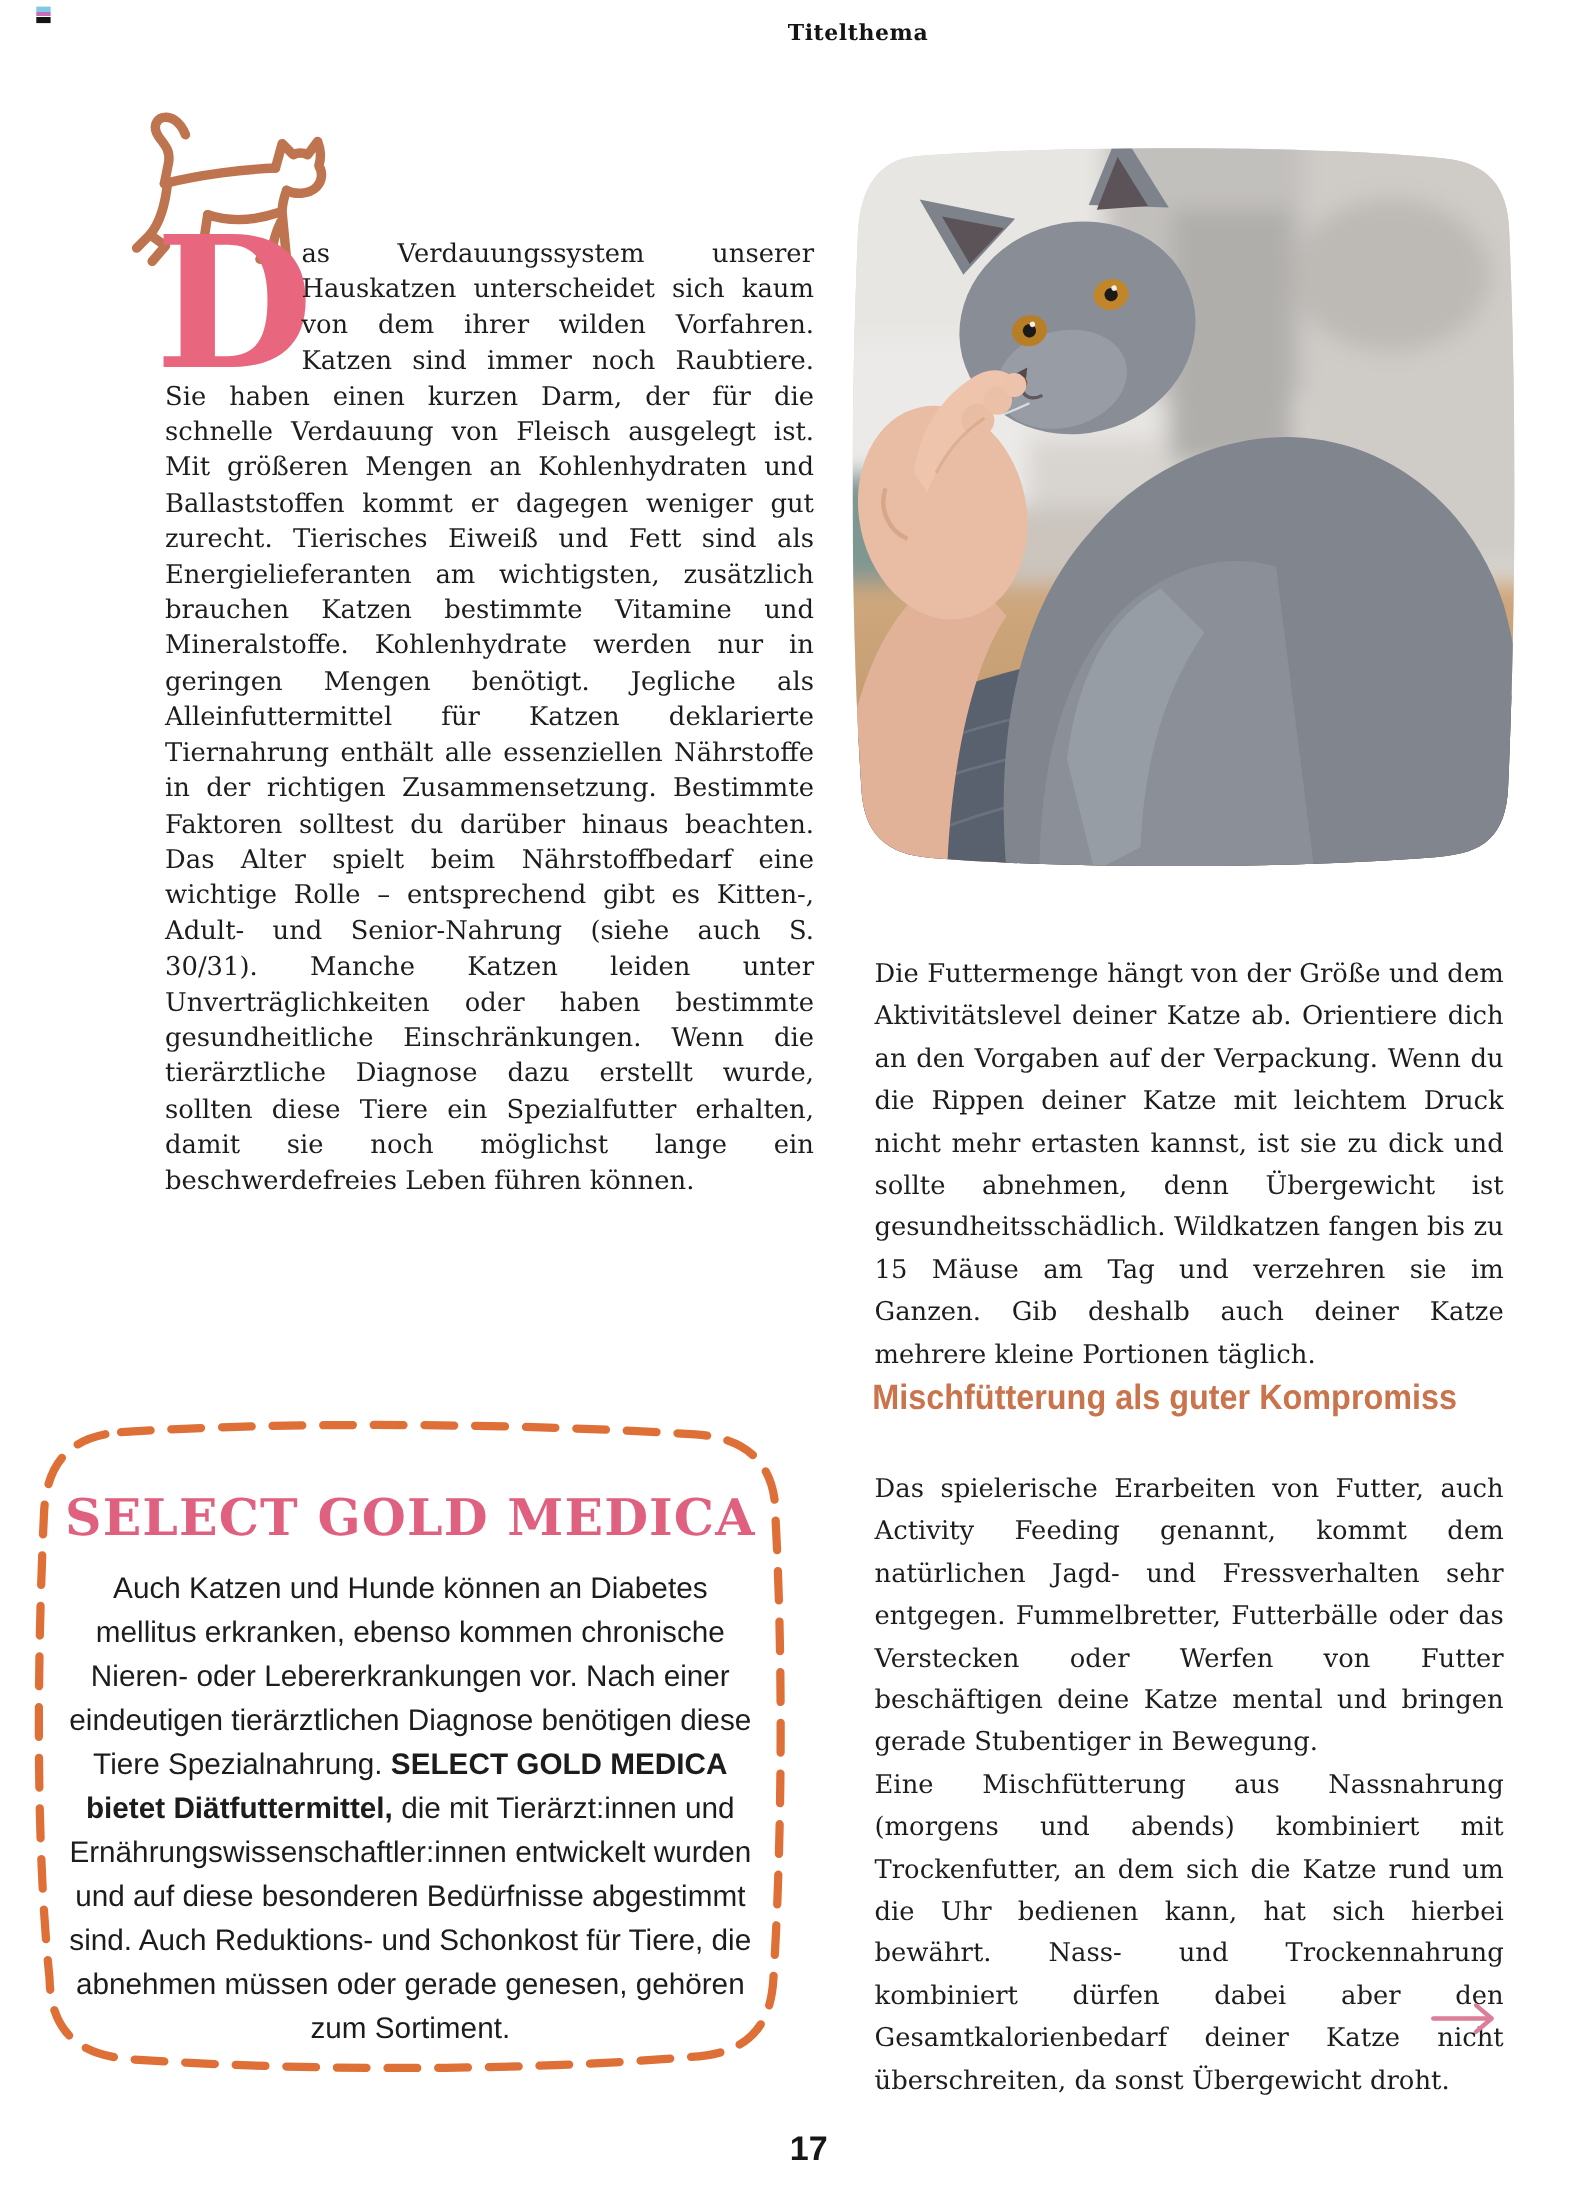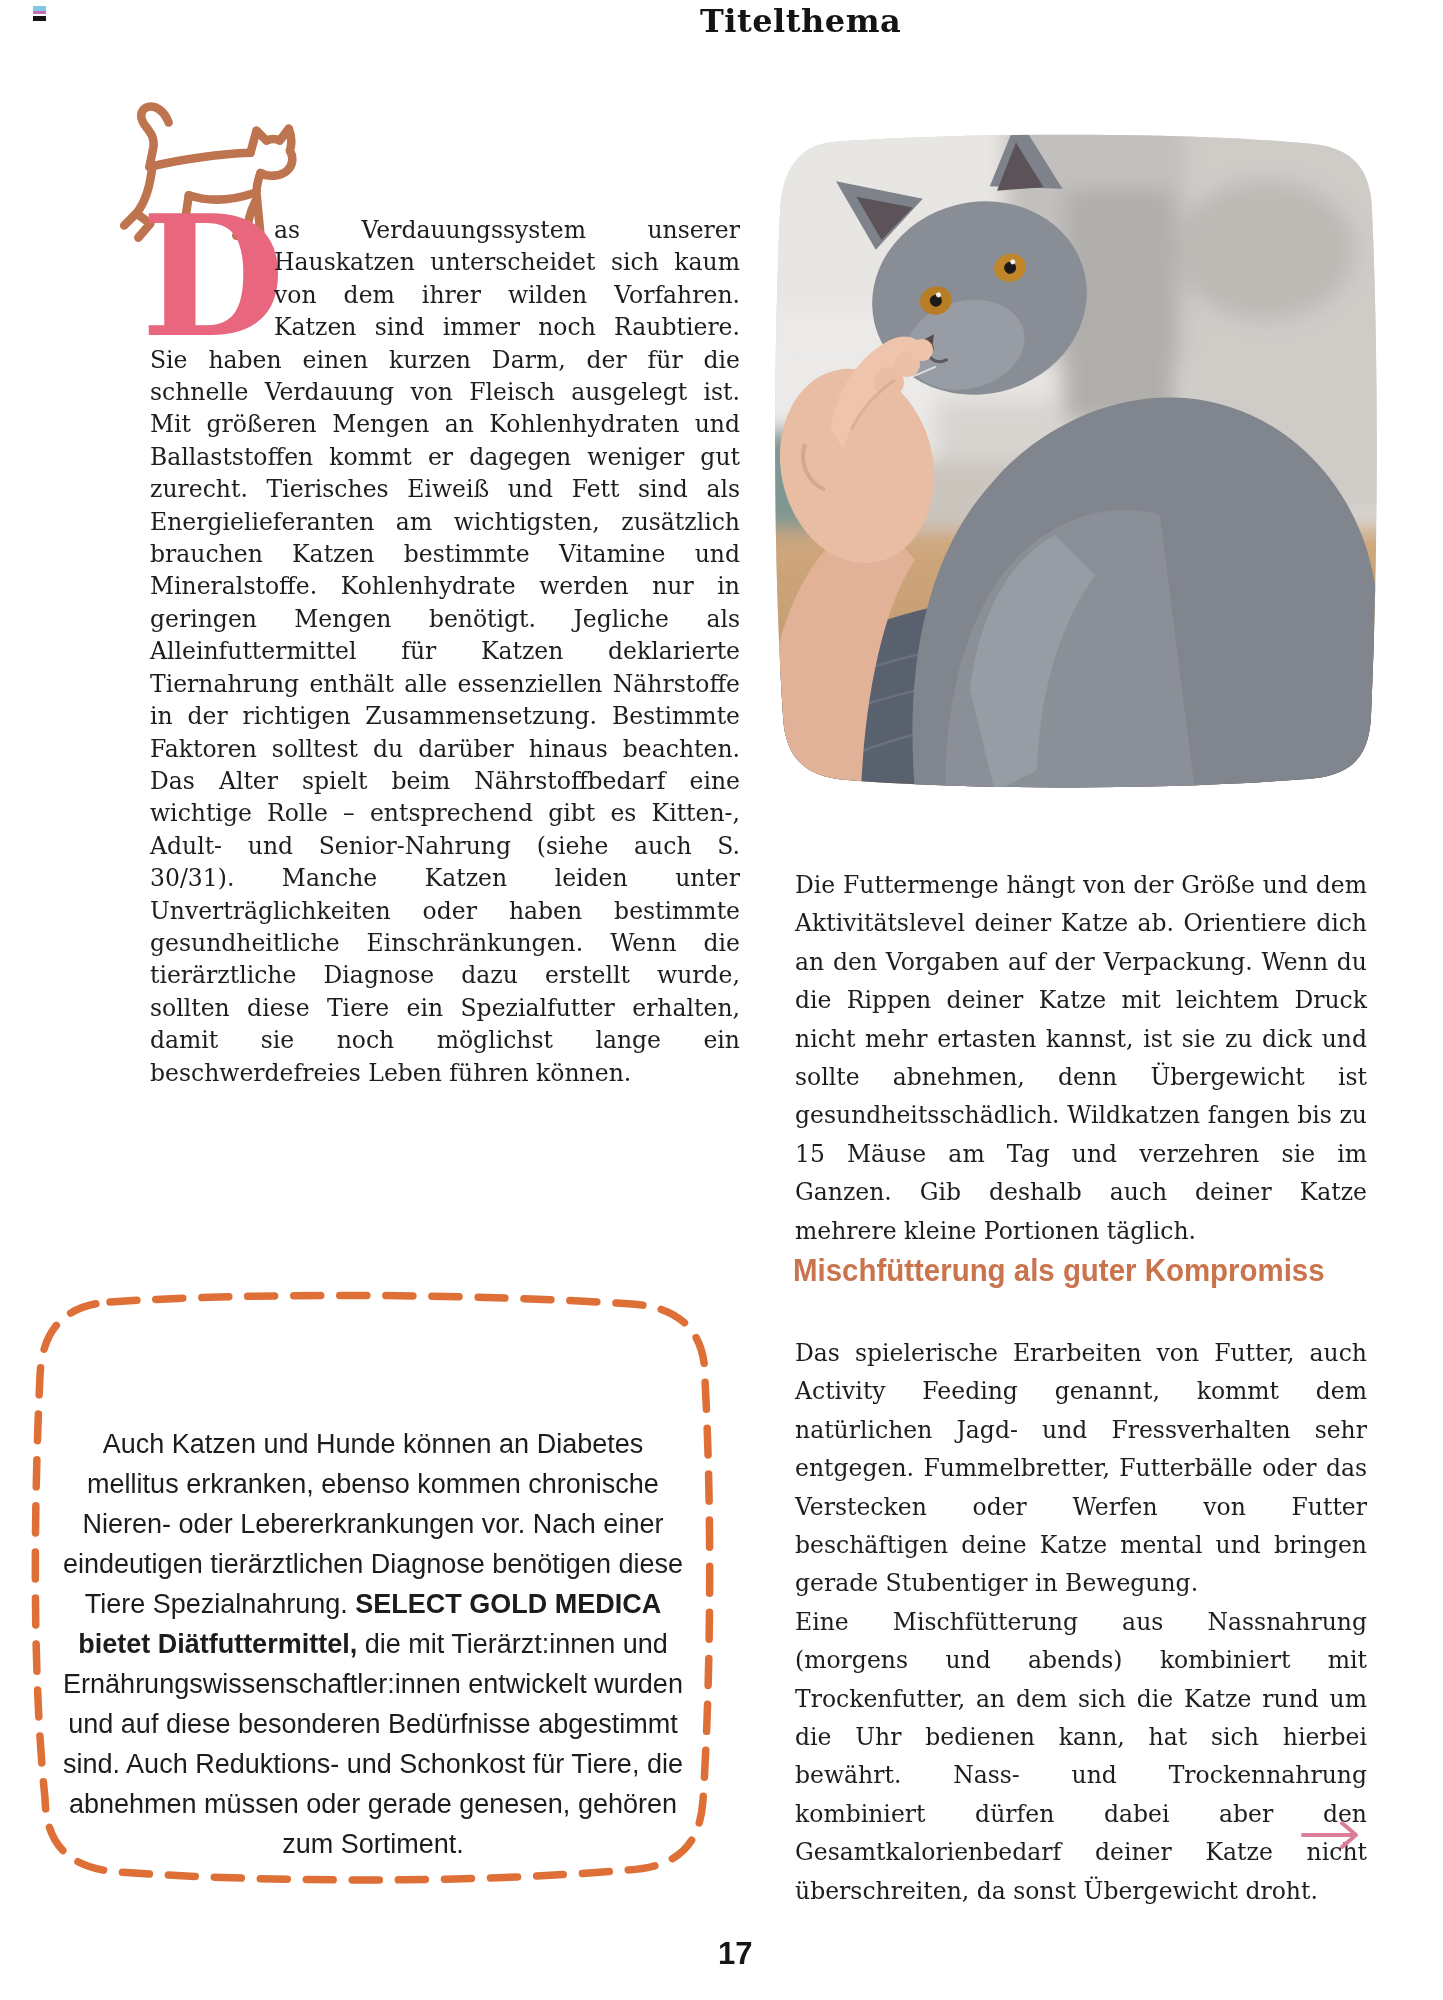--- a/index.html
+++ b/index.html
@@ -2,22 +2,22 @@
 <html><head>
 <meta charset="utf-8">
 <style>
   * { margin:0; padding:0; box-sizing:border-box; }
   html,body { background:#ffffff; }
   #page {
     position:relative; width:1443px; height:2000px; background:#ffffff;
     font-family:"DejaVu Serif", serif; color:#1d1d1d; overflow:hidden;
   }
   .kicker {
-    position:absolute; left:700px; top:2px; width:160px; text-align:center;
-    font-family:"DejaVu Serif", serif; font-weight:bold; font-size:32px;
+    position:absolute; left:700px; top:17px; width:160px; text-align:center;
+    font-family:"DejaVu Serif", serif; font-weight:bold; font-size:20px;
     letter-spacing:.5px; color:#141414;
   }
   .reg-mark {
     position:absolute; left:33px; top:6px; width:13px; height:15px;
     background:linear-gradient(180deg,#7fc9e4 0 34%,#c76db9 34% 56%,#ffffff 56% 66%,#141414 66% 100%);
   }
   .cat-icon { position:absolute; left:106px; top:88px; width:202px; height:170px; }
   .dropcap {
     position:absolute; left:141px; top:212px;
     font-family:"DejaVu Serif", serif; font-weight:bold; font-size:166px; line-height:.78;
@@ -173,20 +173,21 @@
     <g stroke="#dc7e97" stroke-width="4" fill="none" stroke-linecap="round" stroke-linejoin="round">
       <path d="M5 19 L56 19"></path>
       <path d="M44 7 L58 19 L44 31"></path>
     </g>
   </svg>
 
   <svg class="infobox-border" viewBox="0 0 710 612">
     <path d="M92 14 C240 4 460 6 614 16 C662 19 688 44 687 92 C694 220 693 390 685 512 C682 560 656 580 608 582 C450 596 240 594 100 584 C52 580 28 558 27 510 C14 386 16 214 22 88 C24 40 48 17 92 14 Z" fill="none" stroke="#de6f37" stroke-width="7.5" stroke-dasharray="27 19" stroke-linecap="round"></path>
   </svg>
 
+  <div class="infobox-title">SELECT GOLD MEDICA</div>
 
   <div class="infobox-text">
     <span>Auch Katzen und Hunde können an Diabetes mellitus erkranken, ebenso kommen chronische Nieren- oder Lebererkrankungen vor. Nach einer eindeutigen tierärztlichen Diagnose benötigen diese Tiere Spezialnahrung. </span><b>SELECT GOLD MEDICA bietet Diätfuttermittel,</b><span> die mit Tierärzt:innen und Ernährungswissenschaftler:innen entwickelt wurden und auf diese besonderen Bedürfnisse abgestimmt sind. Auch Reduktions- und Schonkost für Tiere, die abnehmen müssen oder gerade genesen, gehören zum Sortiment.</span>
   </div>
 
   <div class="page-number">17</div>
 
 </div>
 
 </body></html>

